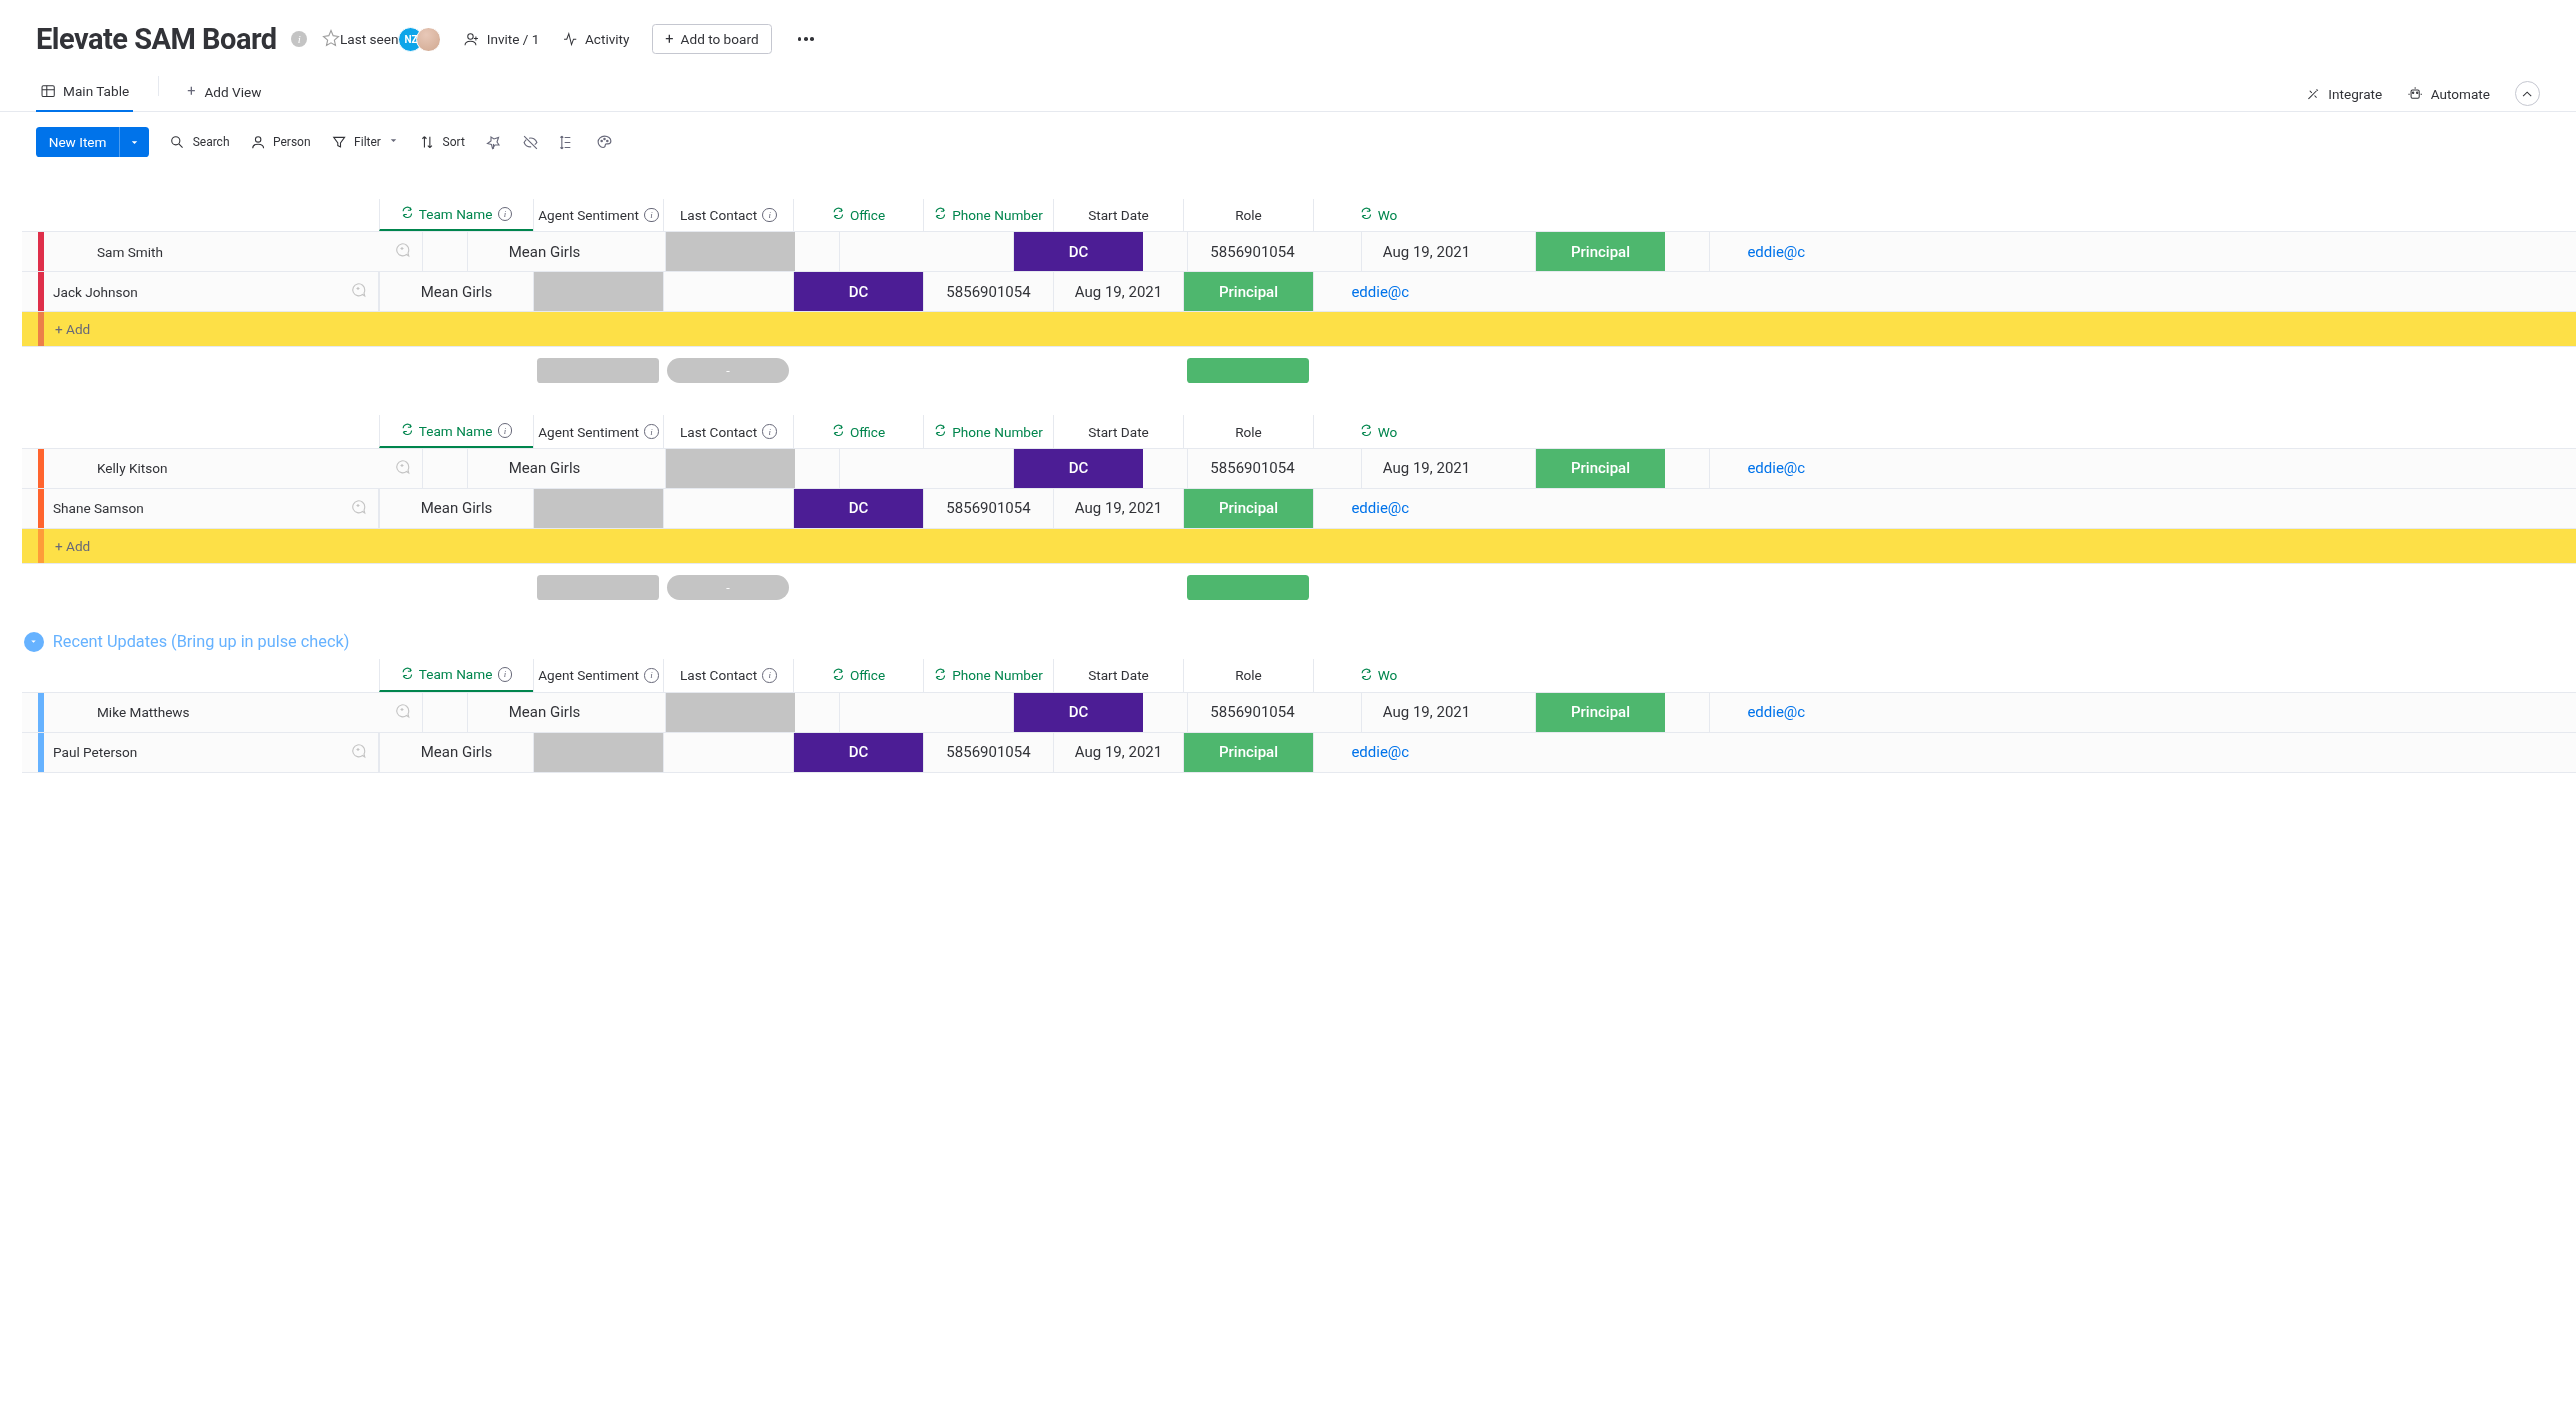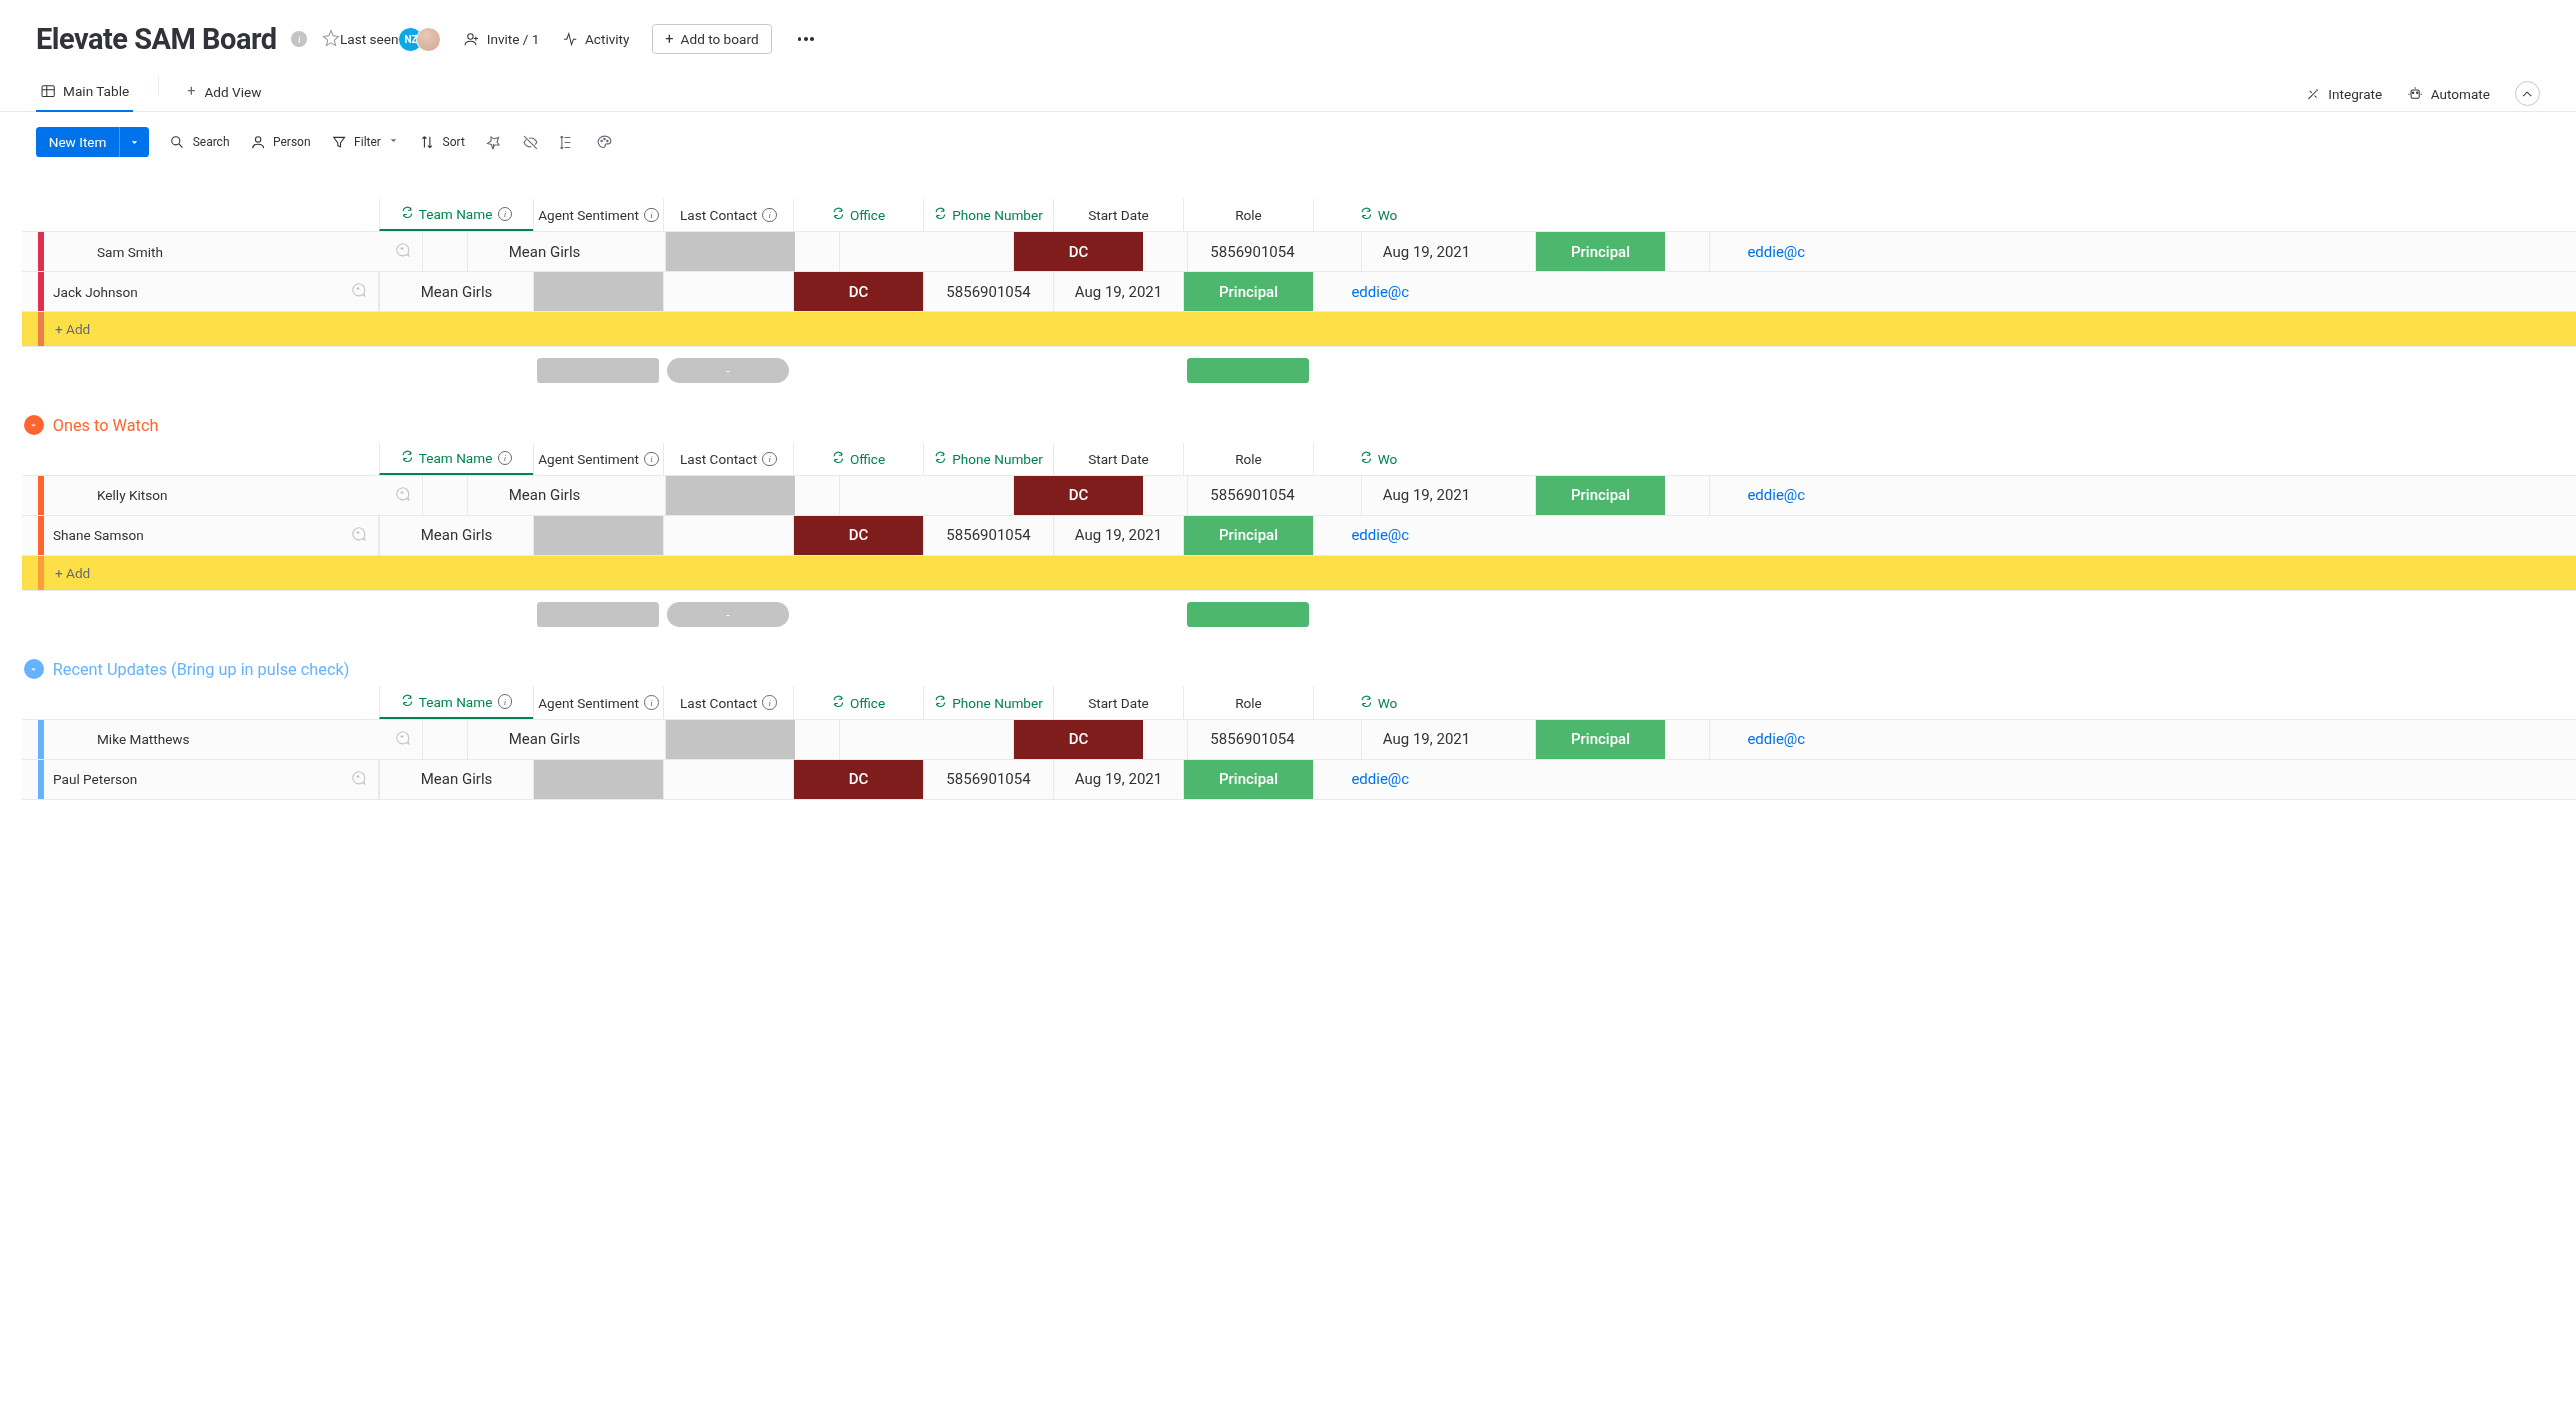--- a/index.html
+++ b/index.html
@@ -191,21 +191,21 @@
     border-right: 0.9px solid #e6e9ef;
   }
   .chat-icon svg { width:18px;height:18px; stroke:#c4c4c4; fill:none; stroke-width:1.5;}
   .cell {
     display:flex;align-items:center;justify-content:center;
     font-size:15px; border-left:0.9px solid #e6e9ef; padding:3.6px;
     text-align:center;
   }
   .cell.team { color:#323338; }
   .cell.sent { background:#c4c4c4; }
-  .cell.office { background:#7f1d1d; color:#fff; font-weight:500; }
+  .cell.office { background:#4c1d95; color:#fff; font-weight:500; }
   .cell.role { background:#4eb76e; color:#fff; font-weight:500;}
   .cell.email { color:#0073ea; text-align:left; padding-left:7.2px; overflow:hidden; white-space:nowrap;}
   .addrow {
     display:grid;
     grid-template-columns: 22px 335px;
     background:#fde047;
     border-bottom: 0.9px solid #e6e9ef;
   }
   .addrow .stripe { width:5.4px; margin-left:16.3px; opacity:.55;}
   .addrow .label { padding:9px 11px; color:#676879; font-size:13.6px;}
@@ -469,28 +469,20 @@
         <div class="pill round">-</div>
         <div class="spacer"></div>
           <div class="spacer"></div>
           <div class="spacer"></div>
         <div class="pill green"></div>
         <div class="spacer"></div>
       </div>
     </div>
   </div>
     <div class="group">
-    <div class="group-header">
-      <span class="collapse-chevron" style="background:#ff642e">
-        <svg viewBox="0 0 24 24">
-            <path d="M6 9l6 6 6-6z"></path>
-          </svg>
-      </span>
-      <span class="group-name" style="color:#ff642e">Ones to Watch</span>
-    </div>
     <div class="table">
 
   <div class="colrow">
     <div class="colhead first" style="grid-column:1/3"></div>
     <div class="colhead team">
             <span class="sync-icon"><svg viewBox="0 0 24 24">
                 <path d="M4 10a8 8 0 0114-5l2 2M20 14a8 8 0 01-14 5l-2-2M18 3v5h-5M6 21v-5h5"></path>
               </svg></span>
             <span class="green">Team Name</span>
             <span class="info-sm">i</span>

